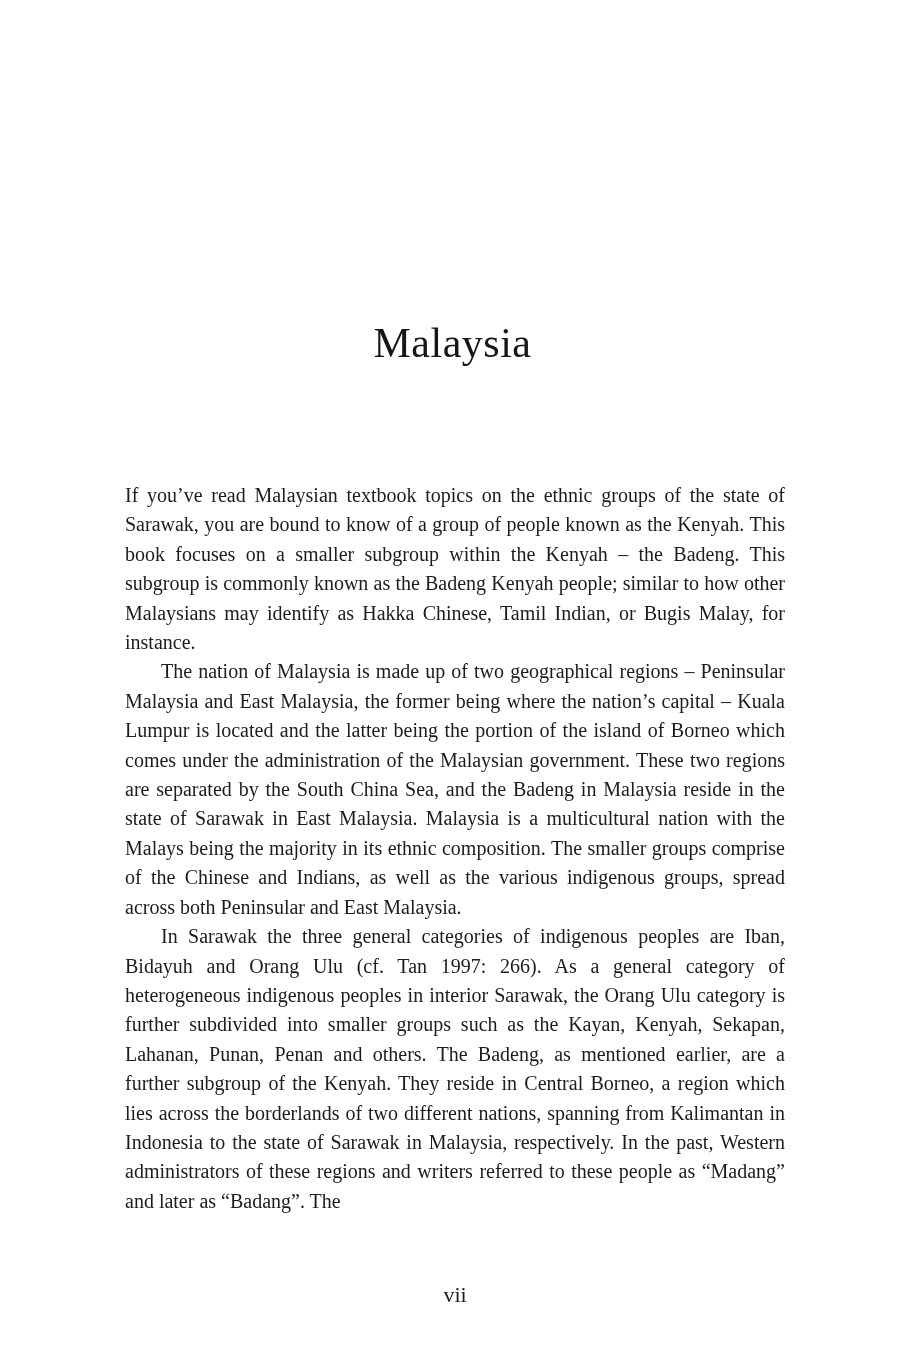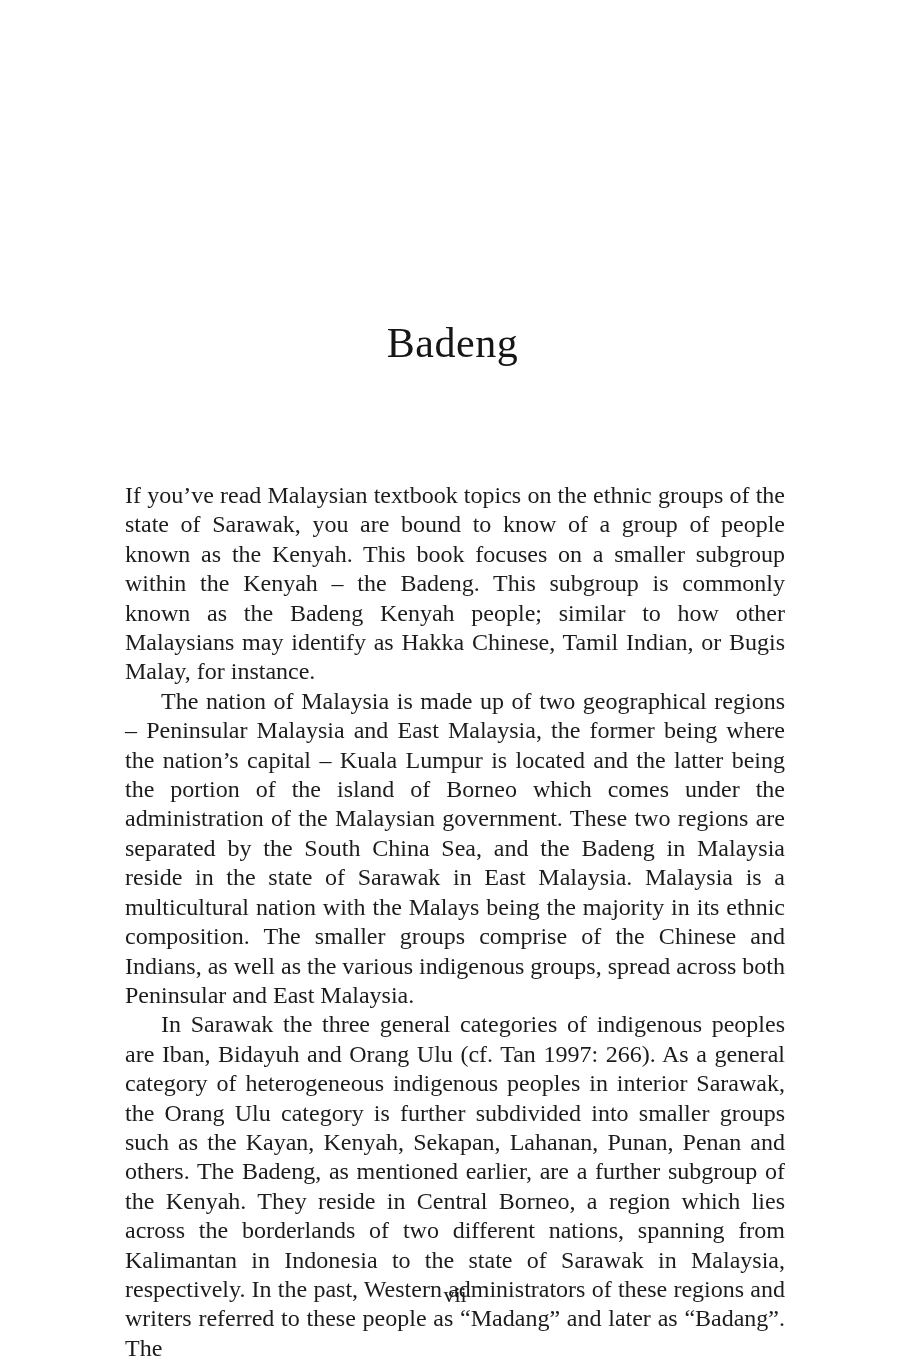--- a/index.html
+++ b/index.html
@@ -26,21 +26,21 @@
     font-size: 42px;
     font-weight: 400;
     letter-spacing: 0.5px;
     color: #161616;
   }
   .body-text {
     position: absolute;
     left: 125px;
     top: 481px;
     width: 660px;
-    font-size: 24px;
+    font-size: 20px;
     line-height: 29.4px;
     text-align: justify;
     color: #1c1c1c;
   }
   .body-text p {
     margin: 0;
     text-indent: 36px;
   }
   .body-text p.first {
     text-indent: 0;
@@ -52,21 +52,21 @@
     width: 660px;
     text-align: center;
     font-size: 22px;
     color: #1c1c1c;
   }
 </style>
 </head>
 <body>
 
 <div class="page">
-  <h1 class="title">Badeng</h1>
+  <h1 class="title">Malaysia</h1>
 
   <div class="body-text">
     <p class="first">If you’ve read Malaysian textbook topics on the ethnic groups of the state of Sarawak, you are bound to know of a group of people known as the Kenyah. This book focuses on a smaller subgroup within the Kenyah – the Badeng. This subgroup is commonly known as the Badeng Kenyah people; similar to how other Malaysians may identify as Hakka Chinese, Tamil Indian, or Bugis Malay, for instance.</p>
     <p>The nation of Malaysia is made up of two geographical regions – Peninsular Malaysia and East Malaysia, the former being where the nation’s capital – Kuala Lumpur is located and the latter being the portion of the island of Borneo which comes under the administration of the Malaysian government. These two regions are separated by the South China Sea, and the Badeng in Malaysia reside in the state of Sarawak in East Malaysia. Malaysia is a multicultural nation with the Malays being the majority in its ethnic composition. The smaller groups comprise of the Chinese and Indians, as well as the various indigenous groups, spread across both Peninsular and East Malaysia.</p>
     <p>In Sarawak the three general categories of indigenous peoples are Iban, Bidayuh and Orang Ulu (cf. Tan 1997: 266). As a general category of heterogeneous indigenous peoples in interior Sarawak, the Orang Ulu category is further subdivided into smaller groups such as the Kayan, Kenyah, Sekapan, Lahanan, Punan, Penan and others. The Badeng, as mentioned earlier, are a further subgroup of the Kenyah. They reside in Central Borneo, a region which lies across the borderlands of two different nations, spanning from Kalimantan in Indonesia to the state of Sarawak in Malaysia, respectively. In the past, Western administrators of these regions and writers referred to these people as “Madang” and later as “Badang”. The</p>
   </div>
 
   <div class="folio">vii</div>
 </div>
 

